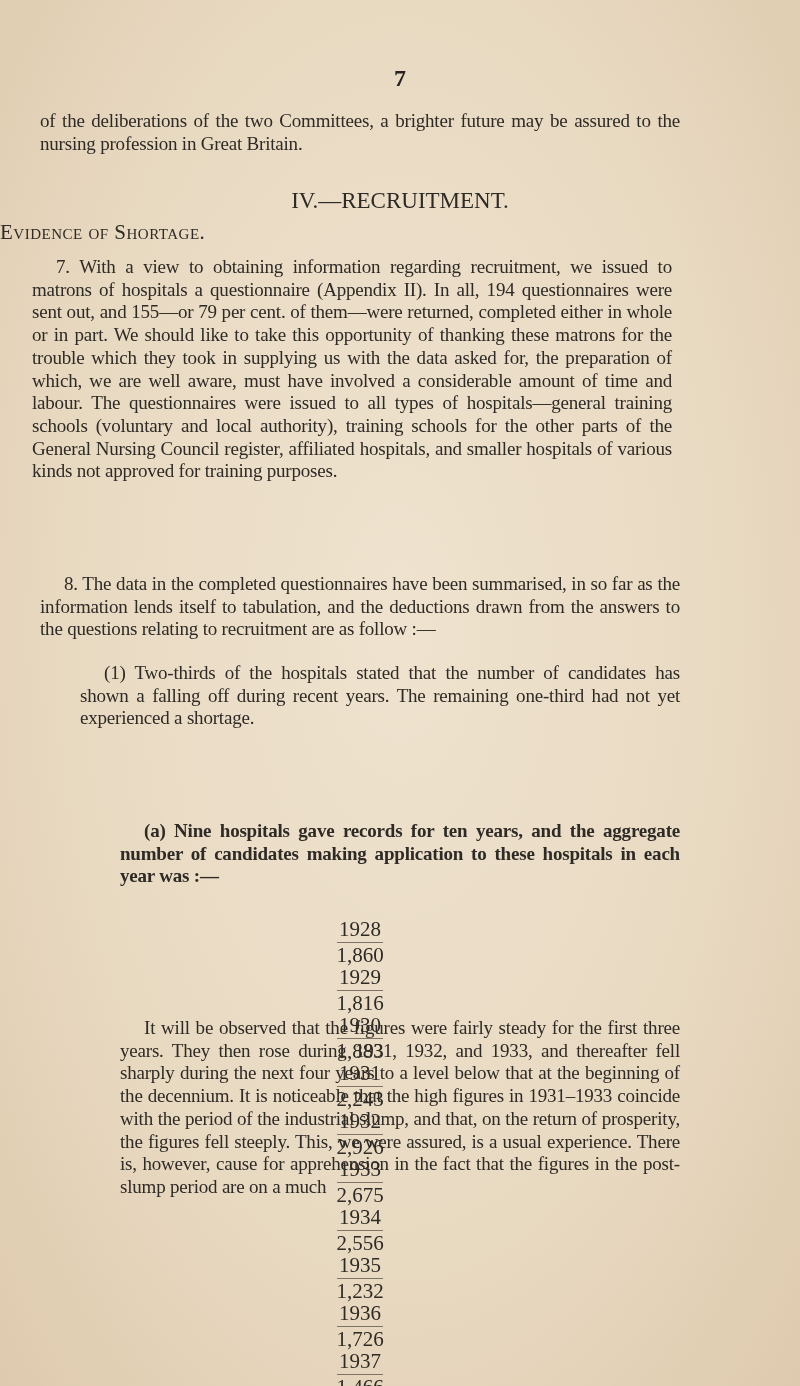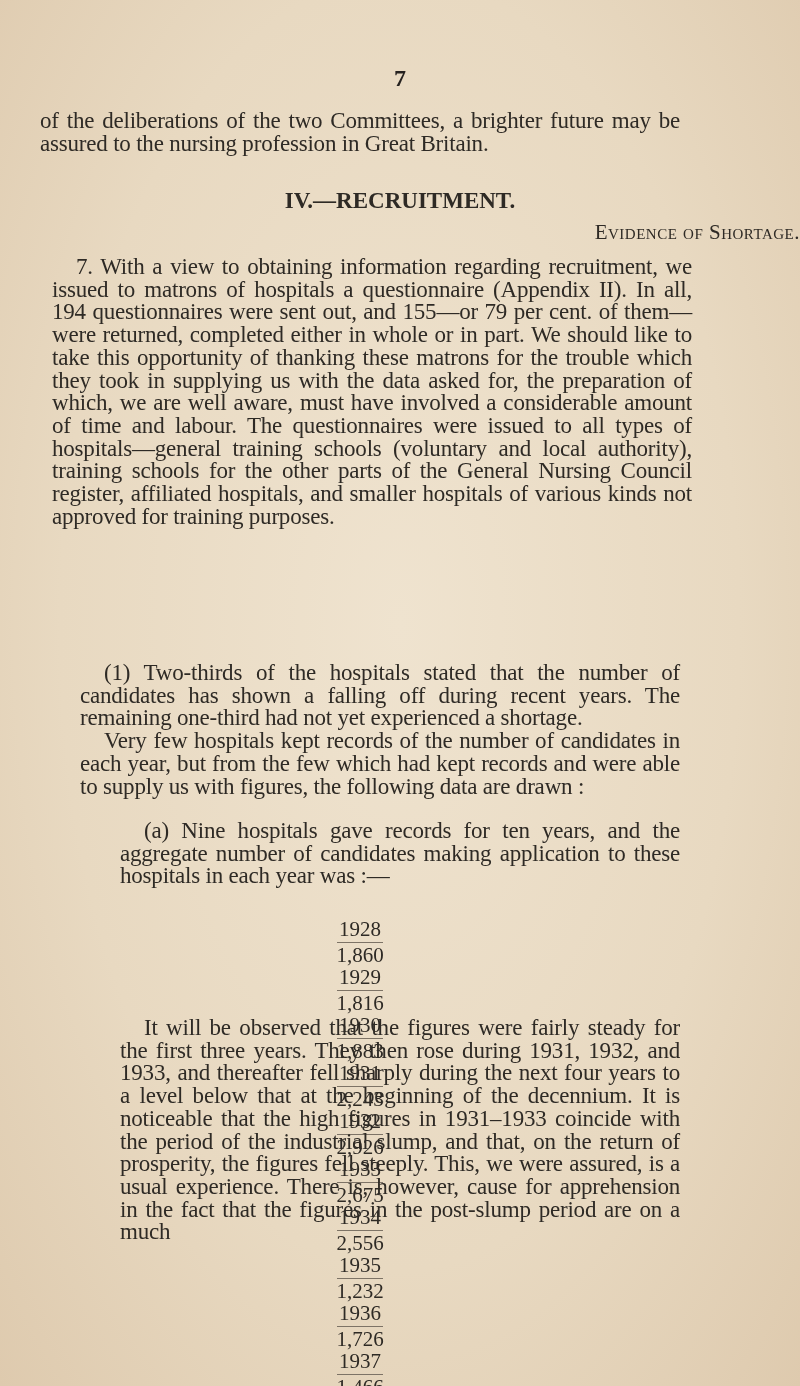--- a/index.html
+++ b/index.html
@@ -12,27 +12,27 @@
       position: relative;
     }
     .page { position: absolute; left: 0; top: 0; width: 800px; height: 1386px; }
     .page-number {
       position: absolute; left: 0; width: 800px; top: 65px; text-align: center;
       font-size: 24px; font-weight: bold; color: #262220;
     }
     .ind1 { text-indent: 24px !important; }
     .heading {
       position: absolute; left: 0; width: 800px; text-align: center;
-      font-size: 23px; color: #2e2a25; font-weight: bold;
+      font-size: 23px; color: #2e2a25;
     }
     .subheading {
-      position: absolute; left: 0; width: 800px; text-align: right;
+      position: absolute; left: 0; width: 800px; text-align: left;
       font-size: 21px; font-variant: small-caps; letter-spacing: 0.5px;
     }
-    .block { position: absolute; text-align: justify; font-size: 23px; line-height: 22.7px; letter-spacing: -0.2px; }
+    .block { position: absolute; text-align: justify; font-size: 19px; line-height: 22.7px; letter-spacing: -0.2px; }
     .block p { margin: 0; }
     .table {
       position: absolute; left: 40px; top: 918px; width: 640px;
       display: flex; justify-content: space-between;
       font-size: 21px; line-height: 22px; flex-direction: column;
     }
     .col { display: flex; flex-direction: column; align-items: center; }
     .col .yr { padding: 0 2px 2px; border-bottom: 1px solid #7d7366; }
     .col .val { padding-top: 1px; }
   </style>
@@ -43,31 +43,33 @@
 
   <div class="page-number">7</div>
 
   <div class="block" style="left:40px; top:110px; width:640px;">
     <p>of the deliberations of the two Committees, a brighter future may be assured to the nursing profession in Great Britain.</p>
   </div>
 
   <div class="heading" style="top:188px;">IV.—RECRUITMENT.</div>
   <div class="subheading" style="top:220px;">Evidence of Shortage.</div>
 
-  <div class="block" style="left:52px; top:256px; width:640px;">
+  <div class="block" style="left:32px; top:256px; width:640px;">
     <p class="ind1">7. With a view to obtaining information regarding recruitment, we issued to matrons of hospitals a questionnaire (Appendix II). In all, 194 questionnaires were sent out, and 155—or 79 per cent. of them—were returned, completed either in whole or in part. We should like to take this opportunity of thanking these matrons for the trouble which they took in supplying us with the data asked for, the preparation of which, we are well aware, must have involved a considerable amount of time and labour. The questionnaires were issued to all types of hospitals—general training schools (voluntary and local authority), training schools for the other parts of the General Nursing Council register, affiliated hospitals, and smaller hospitals of various kinds not approved for training purposes.</p>
   </div>
 
+  <div class="block" style="left:40px; top:573px; width:640px;">
+    <p class="ind1">8. The data in the completed questionnaires have been summarised, in so far as the information lends itself to tabulation, and the deductions drawn from the answers to the questions relating to recruitment are as follow :—</p>
+  </div>
 
   <div class="block" style="left:80px; top:662px; width:600px;">
     <p class="ind1">(1) Two-thirds of the hospitals stated that the number of candidates has shown a falling off during recent years. The remaining one-third had not yet experienced a shortage.</p>
-    <p class="ind1">Very few hospitals kept records of the number of candidates in each year, but from the few which had kept records and were able to supply us with figures, the following data are drawn :</p>
   </div>
 
-  <div class="block" style="left:120px; top:820px; width:560px;">
+  <div class="block" style="left:120px; top:820px; width:560px;font-weight:bold;">
     <p class="ind1">(a) Nine hospitals gave records for ten years, and the aggregate number of candidates making application to these hospitals in each year was :—</p>
   </div>
 
   <div class="table">
     <div class="col">
         <span class="yr">1928</span>
         <span class="val">1,860</span>
       </div>
     <div class="col">
         <span class="yr">1929</span>

